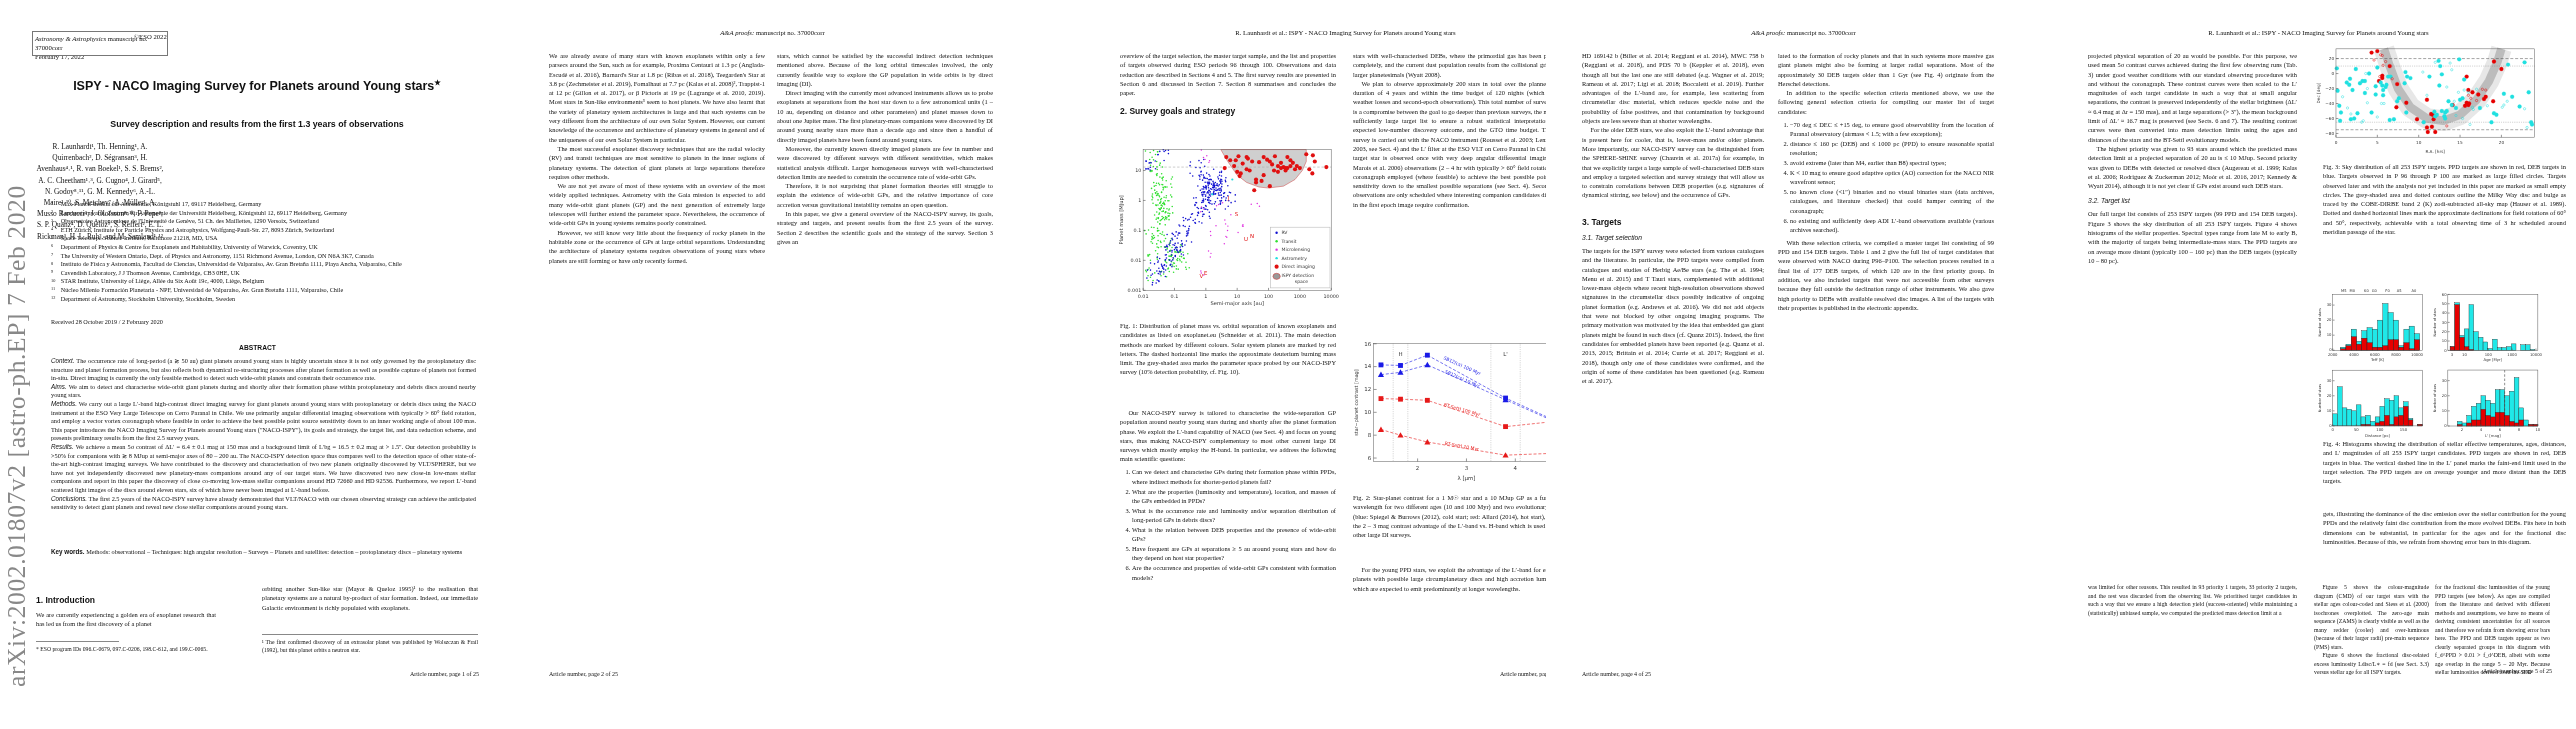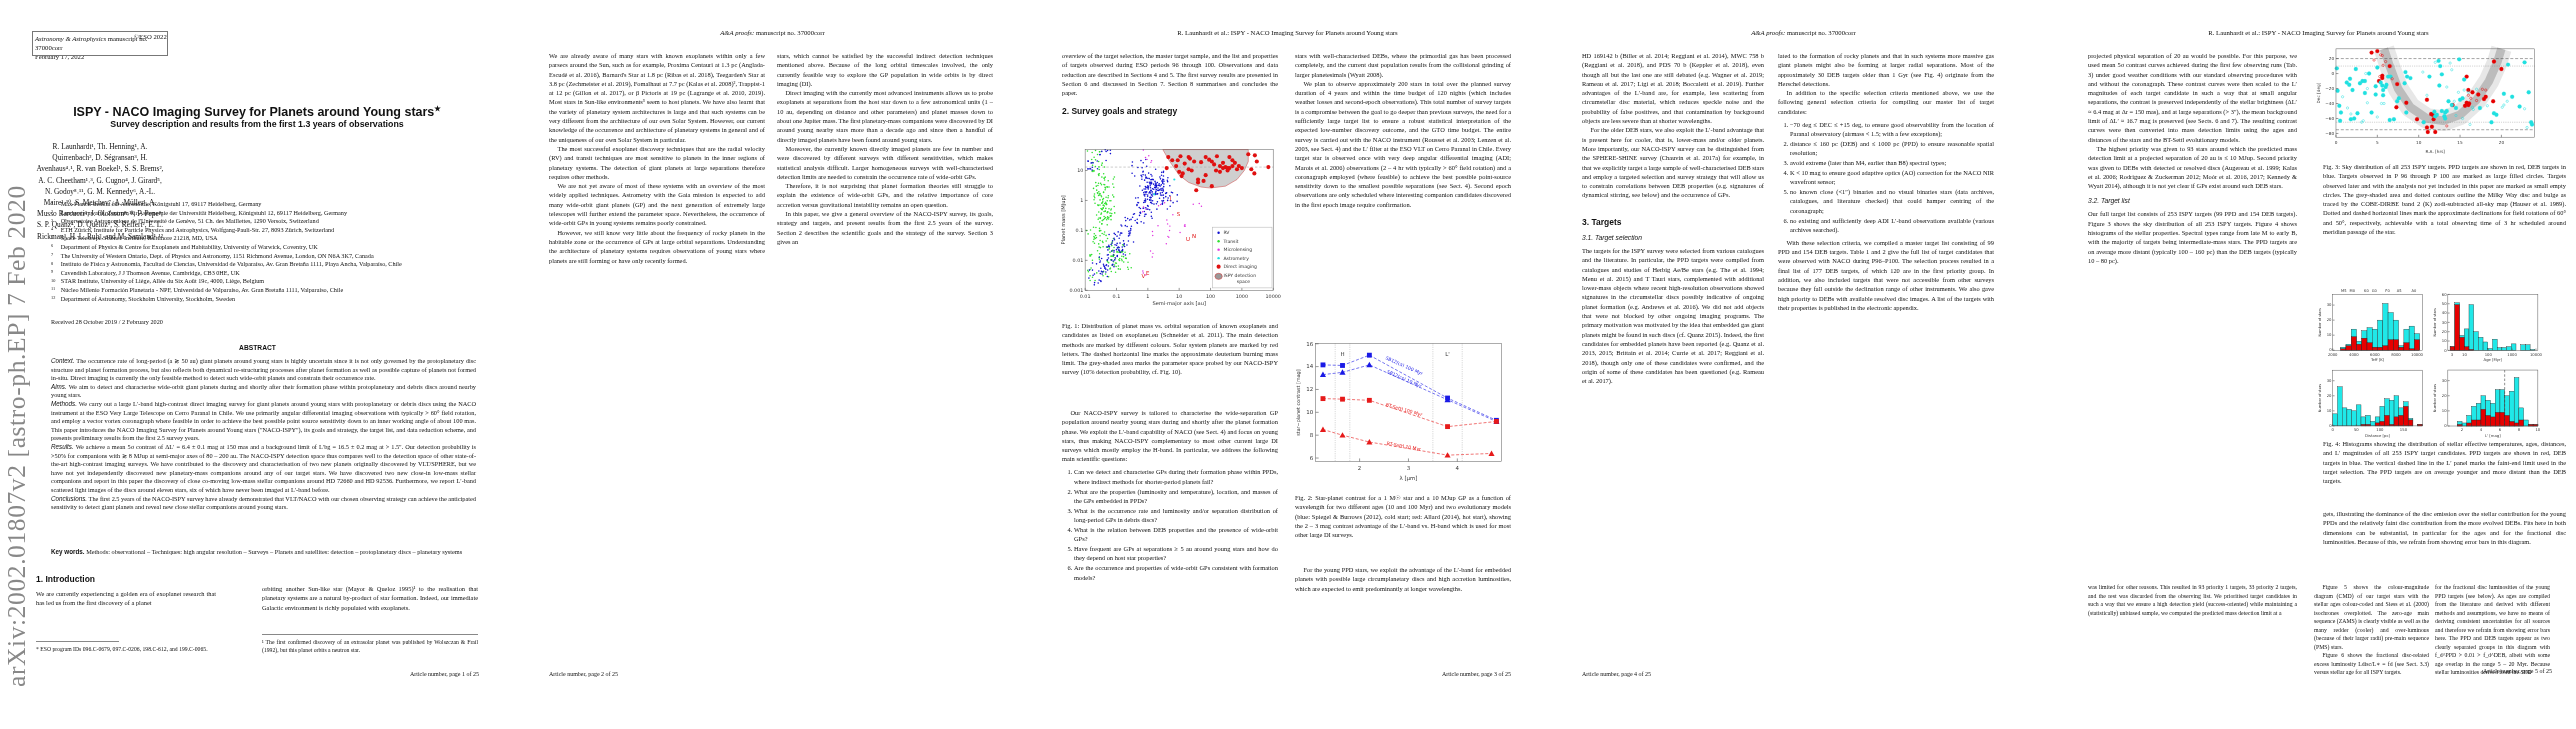--- a/index.html
+++ b/index.html
@@ -1,19 +1,19 @@
 <!DOCTYPE html>
 <html style="font-size:9.7px"><head>
 <meta charset="utf-8">
 <style>
 *{box-sizing:border-box;margin:0;padding:0}
 html,body{width:2576px;height:729px;background:#fff;overflow:hidden}
 body{font-family:"Liberation Serif","DejaVu Serif",serif;color:#111;position:relative}
 .page{position:absolute;top:0;width:515px;height:729px;background:#fff;overflow:hidden}
-.p1{left:0}.p2{left:515px}.p3{left:1030px}.p4{left:1546px}.p5{left:2061px}
+.p1{left:0}.p2{left:515px}.p3{left:1088px}.p4{left:1546px}.p5{left:2061px}
 .runhead{position:absolute;top:29px;font-size:6.7px;text-align:center}
 .runhead i{font-style:italic}
 .col{position:absolute;font-size:6.4px;line-height:9.3px;text-align:justify;hyphens:auto}
 .col p{margin:0 0 0 0;text-indent:8.5px}
 .col p.noind{text-indent:0}
 h2{font-family:"Liberation Sans",sans-serif;font-size:8.5px;font-weight:bold;margin:6px 0 4.9px}
 h3{font-family:"Liberation Sans",sans-serif;font-size:6.7px;font-style:italic;font-weight:normal;margin:6px 0 3.6px}
 .footnote{font-size:5.7px;line-height:8px;border-top:0.6px solid #888;padding-top:2.4px;text-align:justify}
 .footer{position:absolute;bottom:52px;font-size:6px}
 .hdrbox{position:absolute;left:32px;top:32px;width:136px;height:24px;border:0.6px solid #777;font-size:6.7px;line-height:9px;padding:1.8px 3px}
@@ -40,21 +40,21 @@
     <div><i>Astronomy &amp; Astrophysics</i> <span>manuscript no. 37000corr</span></div>
     <div>February 17, 2022</div>
   </div>
 
   <div style="position:absolute;left:32px;top:32px;width:136px;height:24px"></div>
 
   <div style="position:absolute;left:32px;top:31px;width:136px;height:25px"></div>
   <div style="position:absolute;left:32px;top:31px;width:136px;height:25px;border:0.6px solid #777;border-right:none"></div>
   <div style="position:absolute;left:168px;top:31px;width:0px;height:0"></div>
 
-  <div class="title" style="top:104px;font-size:12.5px"><span>ISPY - NACO Imaging Survey for Planets around Young stars</span><sup style="font-size:7.3px">★</sup></div>
+  <div class="title" style="top:78px;font-size:12.5px"><span>ISPY - NACO Imaging Survey for Planets around Young stars</span><sup style="font-size:7.3px">★</sup></div>
   <div class="title" style="top:119px;font-size:8.8px">Survey description and results from the first 1.3 years of observations</div>
 
   <div class="title" style="top:141px;font-family:'Liberation Serif',serif;font-weight:normal;font-size:7.5px;line-height:11px;left:36px;width:134px;text-align:center"></div>
 
   <div class="affils" style="top:200px;left:51px" id="affils">
       <div><sup>1</sup><span>Max-Planck-Institut für Astronomie, Königstuhl 17, 69117 Heidelberg, Germany</span></div>
       <div><sup>2</sup><span>Landessternwarte, Zentrum für Astronomie der Universität Heidelberg, Königstuhl 12, 69117 Heidelberg, Germany</span></div>
       <div><sup>3</sup><span>Observatoire Astronomique de l'Université de Genève, 51 Ch. des Maillettes, 1290 Versoix, Switzerland</span></div>
       <div><sup>4</sup><span>ETH Zürich, Institute for Particle Physics and Astrophysics, Wolfgang-Pauli-Str. 27, 8093 Zürich, Switzerland</span></div>
       <div><sup>5</sup><span>Space Telescope Science Institute, Baltimore 21218, MD, USA</span></div>
@@ -75,21 +75,21 @@
       <div><span class="lbl">Context.</span><span> The occurrence rate of long-period (a ≳ 50 au) giant planets around young stars is highly uncertain since it is not only governed by the protoplanetary disc structure and planet formation process, but also reflects both dynamical re-structuring processes after planet formation as well as possible capture of planets not formed in-situ. Direct imaging is currently the only feasible method to detect such wide-orbit planets and constrain their occurrence rate.</span></div>
       <div><span class="lbl">Aims.</span><span> We aim to detect and characterise wide-orbit giant planets during and shortly after their formation phase within protoplanetary and debris discs around nearby young stars.</span></div>
       <div><span class="lbl">Methods.</span><span> We carry out a large L′-band high-contrast direct imaging survey for giant planets around young stars with protoplanetary or debris discs using the NACO instrument at the ESO Very Large Telescope on Cerro Paranal in Chile. We use primarily angular differential imaging observations with typically &gt; 60° field rotation, and employ a vector vortex coronagraph where feasible in order to achieve the best possible point source sensitivity down to an inner working angle of about 100 mas. This paper introduces the NACO Imaging Survey for Planets around Young stars ("NACO-ISPY"), its goals and strategy, the target list, and data reduction scheme, and presents preliminary results from the first 2.5 survey years.</span></div>
       <div><span class="lbl">Results.</span><span> We achieve a mean 5σ contrast of ΔL′ = 6.4 ± 0.1 mag at 150 mas and a background limit of L′bg = 16.5 ± 0.2 mag at &gt; 1.5″. Our detection probability is &gt;50% for companions with ≳ 8 MJup at semi-major axes of 80 – 200 au. The NACO-ISPY detection space thus compares well to the detection space of other state-of-the-art high-contrast imaging surveys. We have contributed to the discovery and characterisation of two new planets originally discovered by VLT/SPHERE, but we have not yet independently discovered new planetary-mass companions around any of our target stars. We have discovered two new close-in low-mass stellar companions and report in this paper the discovery of close co-moving low-mass stellar companions around HD 72660 and HD 92536. Furthermore, we report L′-band scattered light images of the discs around eleven stars, six of which have never been imaged at L′-band before.</span></div>
       <div><span class="lbl">Conclusions.</span><span> The first 2.5 years of the NACO-ISPY survey have already demonstrated that VLT/NACO with our chosen observing strategy can achieve the anticipated sensitivity to detect giant planets and reveal new close stellar companions around young stars.</span></div>
     </div>
   <div class="abstract" style="top:548px">
     <span class="kw">Key words.</span><span> Methods: observational – Techniques: high angular resolution – Surveys – Planets and satellites: detection – protoplanetary discs – planetary systems</span>
   </div>
 
-  <div class="col" style="left:36px;top:569px;width:180px">
+  <div class="col" style="left:36px;top:590px;width:180px">
     <h2>1. Introduction</h2>
     <p class="noind">We are currently experiencing a golden era of exoplanet research that has led us from the first discovery of a planet</p>
   </div>
   <div class="footnote" style="position:absolute;left:36px;top:639px;width:180px;border-top:none">
     <div style="width:83px;border-top:0.6px solid #888;margin-bottom:2.4px"></div>
     <span>* ESO program IDs 096.C-0679, 097.C-0206, 198.C-612, and 199.C-0065.</span>
   </div>
 
   <div class="col" style="left:262px;top:584px;width:216px">
     <p class="noind">orbiting another Sun-like star (Mayor &amp; Queloz 1995)¹ to the realisation that planetary systems are a natural by-product of star formation. Indeed, our immediate Galactic environment is richly populated with exoplanets.</p>

